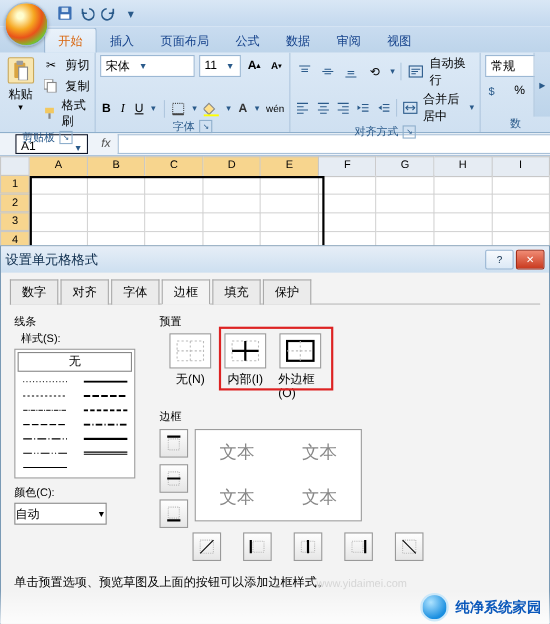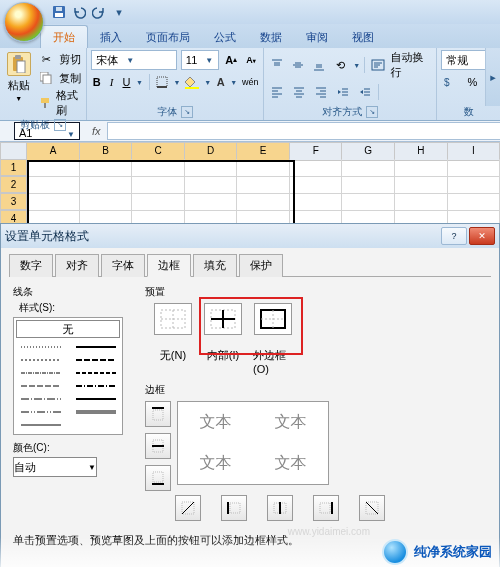--- a/index.html
+++ b/index.html
@@ -51,21 +51,21 @@
 .dlg-tabs-wrap{padding:6px 8px 0;background:#f3f3f3}
 .dlg-tabs{display:flex;border-bottom:1px solid #aaa}
 .dlg-tab{padding:3px 10px;border:1px solid #aaa;border-bottom:none;background:#ebebeb;margin-right:2px;margin-bottom:-1px;font-size:11px}
 .dlg-tab.active{background:#f3f3f3;border-bottom:1px solid #f3f3f3}
 .dlg-body{padding:8px 12px 4px;background:#f3f3f3}
 .fieldset-label{font-size:10px;margin-bottom:2px}
 .style-box{width:104px;height:112px;border:1px solid #9c9c9c;background:#fff;padding:2px}
 .style-none{border:1px solid #888;text-align:center;font-size:11px;height:16px;line-height:16px;margin-bottom:3px}
 .style-line{height:11px;display:flex;align-items:center;justify-content:center}
 .preset-row{display:flex;gap:10px;align-items:flex-start}
-.preset-btn{width:40px;display:flex;flex-direction:column;align-items:center;gap:13px}
+.preset-btn{width:40px;display:flex;flex-direction:column;align-items:center;gap:2px}
 .preset-ico{width:36px;height:30px;border:1px solid #999;background:#fff;display:flex;align-items:center;justify-content:center;position:relative}
 .preset-lbl{font-size:11px}
 .redbox{position:absolute;border:2px solid #d22;pointer-events:none}
 .border-section{display:flex;gap:6px;margin-top:4px}
 .side-btns{display:flex;flex-direction:column;gap:6px}
 .sq-btn{width:24px;height:24px;border:1px solid #999;background:linear-gradient(#fefefe,#e6e6e6);display:flex;align-items:center;justify-content:center}
 .preview-box{width:150px;height:82px;border:1px solid #9c9c9c;background:#fff;position:relative;display:grid;grid-template-columns:1fr 1fr;grid-template-rows:1fr 1fr}
 .preview-box div{display:flex;align-items:center;justify-content:center;color:#888;font-size:16px}
 .btm-btns{display:flex;gap:20px;margin-top:4px;margin-left:30px}
 .color-dd{width:82px;height:18px;border:1px solid #888;background:#fff;display:flex;align-items:center;justify-content:space-between;padding:0 0;font-size:11px}
@@ -155,21 +155,21 @@
           </div>
       </div>
     </div>
     <div class="group-caption">
         <span>剪贴板</span>
         <span class="launcher">↘</span>
       </div>
   </div>
 
   <div class="group" style="width:168px">
-    <div class="group-body" style="flex-direction:column;gap:3px">
+    <div class="group-body" style="flex-direction:column;gap:20px">
       <div class="row">
         <div class="select" style="width:86px">
             <span>宋体</span>
             <span class="caret">▼</span>
           </div>
         <div class="select" style="width:32px">
             <span>11</span>
             <span class="caret">▼</span>
           </div>
         <span class="btn-ico" style="font-weight:bold">A<sup style="font-size:7px">▴</sup></span>
@@ -280,20 +280,31 @@
           </span>
         <span class="btn-ico">
             <svg width="12" height="12">
               <path d="M1 6 L4 4 L4 8 Z" fill="#2a5a8a"></path>
               <line x1="5" y1="3" x2="11" y2="3" stroke="#2a5a8a"></line>
               <line x1="5" y1="6" x2="11" y2="6" stroke="#2a5a8a"></line>
               <line x1="5" y1="9" x2="11" y2="9" stroke="#2a5a8a"></line>
             </svg>
           </span>
         <span style="width:1px;height:16px;background:#b0c7de"></span>
+        <div class="row">
+            <span class="btn-ico">
+              <svg width="14" height="12">
+                <rect x="1" y="1" width="12" height="10" fill="none" stroke="#2a5a8a"></rect>
+                <path d="M3 6h8" stroke="#2a5a8a"></path>
+                <path d="M5 4l-2 2 2 2M9 4l2 2-2 2" fill="none" stroke="#2a5a8a"></path>
+              </svg>
+            </span>
+            <span class="small">合并后居中</span>
+            <span style="font-size:7px;color:#2a5a8a">▼</span>
+          </div>
       </div>
     </div>
     <div class="group-caption">
         <span>对齐方式</span>
         <span class="launcher">↘</span>
       </div>
   </div>
 
   <div class="group" style="width:56px;border-right:none">
     <div class="group-body" style="flex-direction:column;gap:3px">

